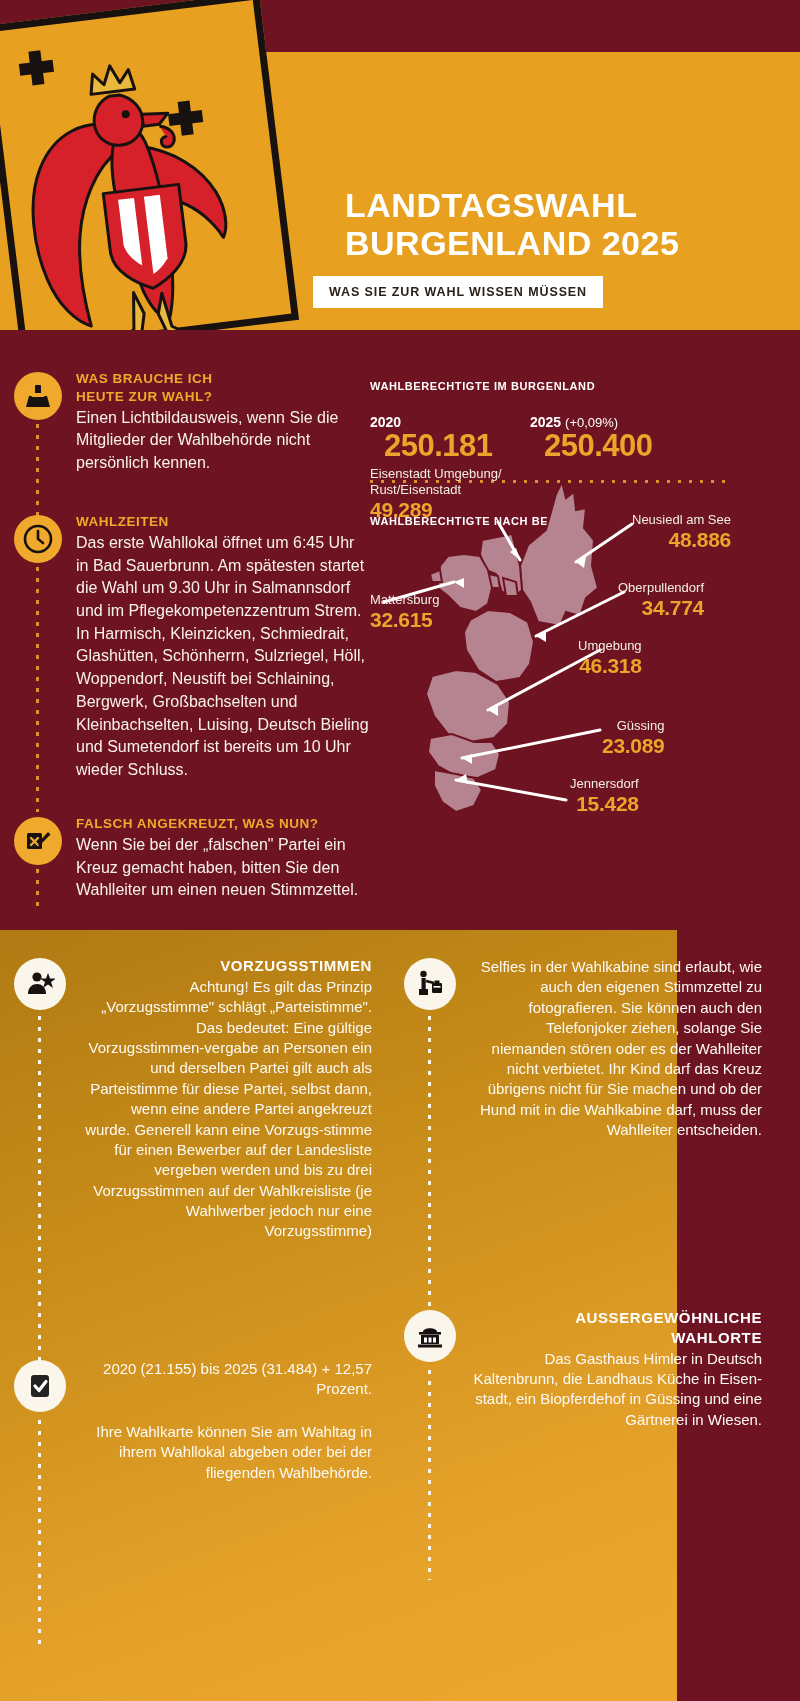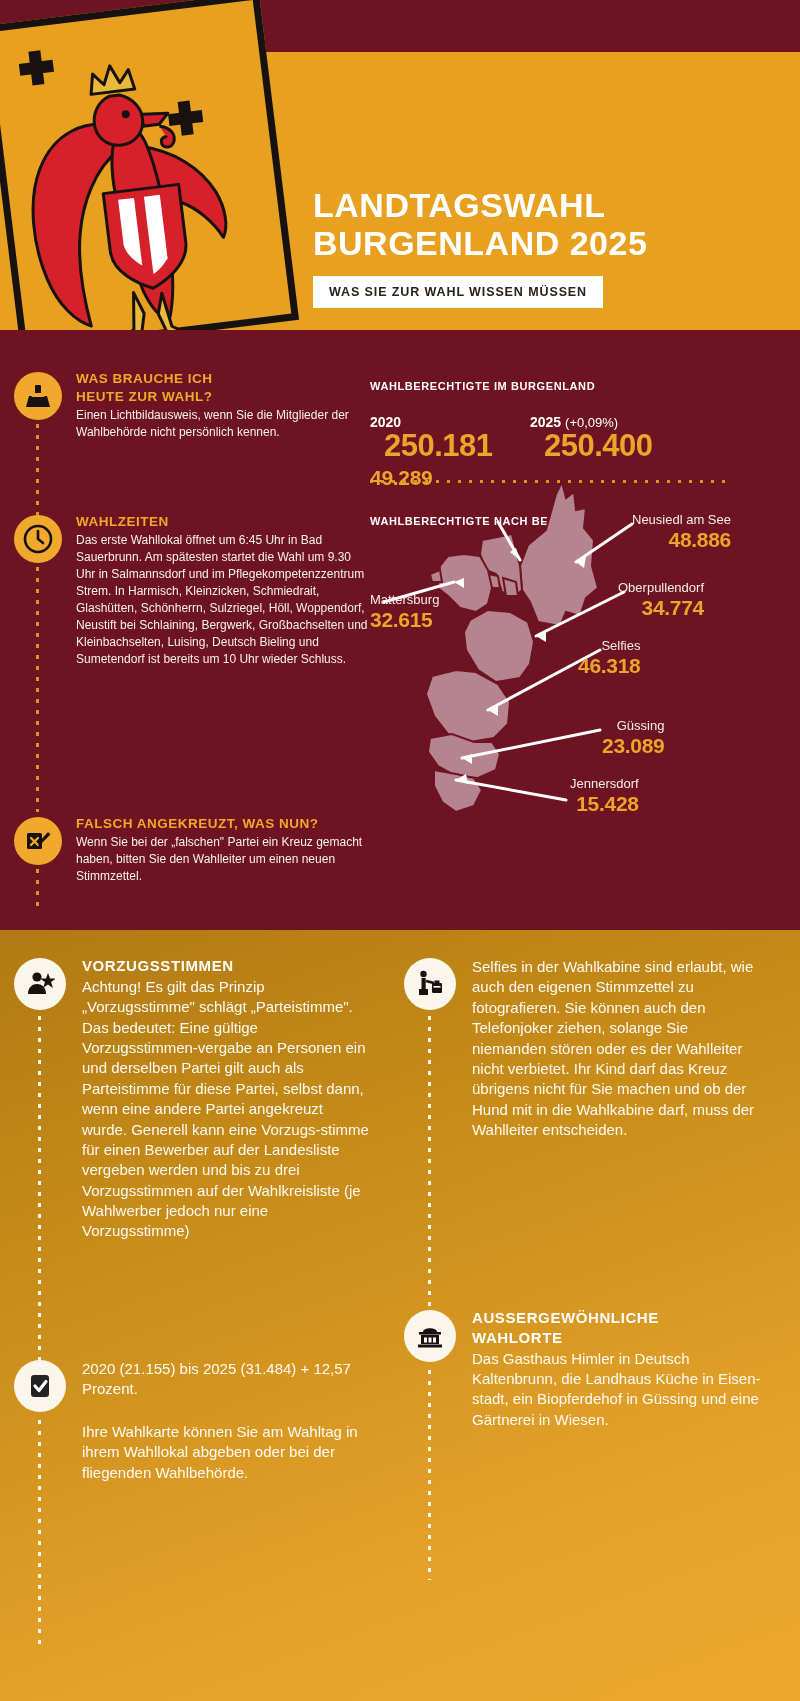--- a/index.html
+++ b/index.html
@@ -40,21 +40,21 @@
   }
   .cross::before { left:11px; top:0; width:12px; height:34px; }
   .cross::after  { left:0; top:11px; width:34px; height:12px; }
   .cross-a { left:26px; top:24px; }
   .cross-b { left:168px; top:92px; }
   .eagle-svg { position:absolute; left:8px; top:36px; width:230px; height:300px; }
 
   .title-block { position:absolute; left:313px; top:186px; width:470px; }
   .title-line {
     font-size:34px; font-weight:bold; letter-spacing:0.5px;
-    color:#ffffff; line-height:1.12; text-transform:uppercase;
+    color:#ffffff; line-height:1.12; text-transform:uppercase;margin-left:32px;
   }
   .subtitle-box {
     display:inline-block; background:#ffffff; color:#2b2118;
     font-size:12.5px; font-weight:bold; letter-spacing:0.9px;
     padding:9px 16px; margin-top:14px; text-transform:uppercase;
   }
 
   
   .dark {
     position:absolute; left:0; top:330px; width:800px; height:600px;
@@ -76,21 +76,21 @@
     background-size:3px 11px;
   }
   .tl-dash.gold-sec {
     background-image:linear-gradient(to bottom,#fbf6ec 0 4px, transparent 4px 11px);
   }
   .tl-body { position:absolute; left:62px; top:-2px; width:294px; }
   .tl-head {
     color:#f0a92c; font-size:13.5px; font-weight:bold; letter-spacing:0.5px;
     text-transform:uppercase; line-height:1.32;
   }
-  .tl-text { color:#f7f2ea; font-size:12px; line-height:1.42; margin-top:1px; }
+  .tl-text { color:#f7f2ea; font-size:16px; line-height:1.42; margin-top:1px; }
 
   .stat-head {
     color:#ffffff; font-size:11px; font-weight:bold; letter-spacing:0.6px;
     text-transform:uppercase;
   }
   .stat-row { display:flex; margin-top:10px; }
   .stat-col { width:160px; }
   .stat-year { color:#ffffff; font-size:14px; font-weight:bold;margin-top:12px; }
   .stat-year .delta { font-weight:normal; font-size:13px; }
   .stat-val {
@@ -107,22 +107,23 @@
   
   .map-wrap { position:absolute; left:0; top:140px; width:430px; height:380px; }
   .map-label { position:absolute; }
   .map-name { color:#f4efe6; font-size:13px; line-height:1.22; white-space:nowrap; }
   .map-num { color:#eda42b; font-size:21px; font-weight:bold; letter-spacing:-0.3px; line-height:1.15; }
   .map-name.right, .map-num.right { text-align:right; }
   .map-name.lft, .map-num.lft { text-align:left; }
 
   
   .gold {
-    position:absolute; left:0; top:930px; width:800px; height:771px;
+    position:absolute; left:0; top:930px; width:677px; height:771px;
     background:linear-gradient(160deg,#b07a14 0%, #c58a18 30%, #e5a22a 75%, #eda72d 100%);
+    text-align:right;
   }
   .gold .tl-head { color:#ffffff; font-size:15px; letter-spacing:0.6px; }
   .gold .tl-text { color:#fdfaf4; font-size:15px; line-height:1.36; }
   .gold-left { position:absolute; left:14px; top:0; width:370px; height:771px; }
   .gold-right { position:absolute; left:404px; top:0; width:384px; height:771px; }
   .gold .tl-body { left:68px; width:290px; }
   .gold .tl-icon { width:52px; height:52px; }
 </style>
 </head>
 <body>
@@ -283,40 +284,42 @@
             <polygon points="84,112 94,108 94,118"></polygon>
             <polygon points="166,166 176,162 176,172"></polygon>
             <polygon points="118,240 128,236 128,246"></polygon>
             <polygon points="92,288 102,284 102,294"></polygon>
             <polygon points="86,310 96,304 98,314"></polygon>
           </g>
         </svg>
 
         
         <div class="map-label" style="left:0px; top:-4px; width:180px;">
+          <div class="map-name lft" style="white-space:pre-line;">Eisenstadt Umgebung/
+Rust/Eisenstadt</div>
           <div class="map-num lft">49.289</div>
         </div>
 
         <div class="map-label" style="left:262px; top:42px;">
           <div class="map-name right">Neusiedl am See</div>
           <div class="map-num right">48.886</div>
         </div>
 
         <div class="map-label" style="left:0px; top:122px;">
           <div class="map-name lft">Mattersburg</div>
           <div class="map-num lft">32.615</div>
         </div>
 
         <div class="map-label" style="left:248px; top:110px;">
           <div class="map-name right">Oberpullendorf</div>
           <div class="map-num right">34.774</div>
         </div>
 
         <div class="map-label" style="left:208px; top:168px;">
-          <div class="map-name right">Selfies</div>
+          <div class="map-name right">Umgebung</div>
           <div class="map-num right">46.318</div>
         </div>
 
         <div class="map-label" style="left:232px; top:248px;">
           <div class="map-name right">Güssing</div>
           <div class="map-num right">23.089</div>
         </div>
 
         <div class="map-label" style="left:200px; top:306px;">
           <div class="map-name right">Jennersdorf</div>

